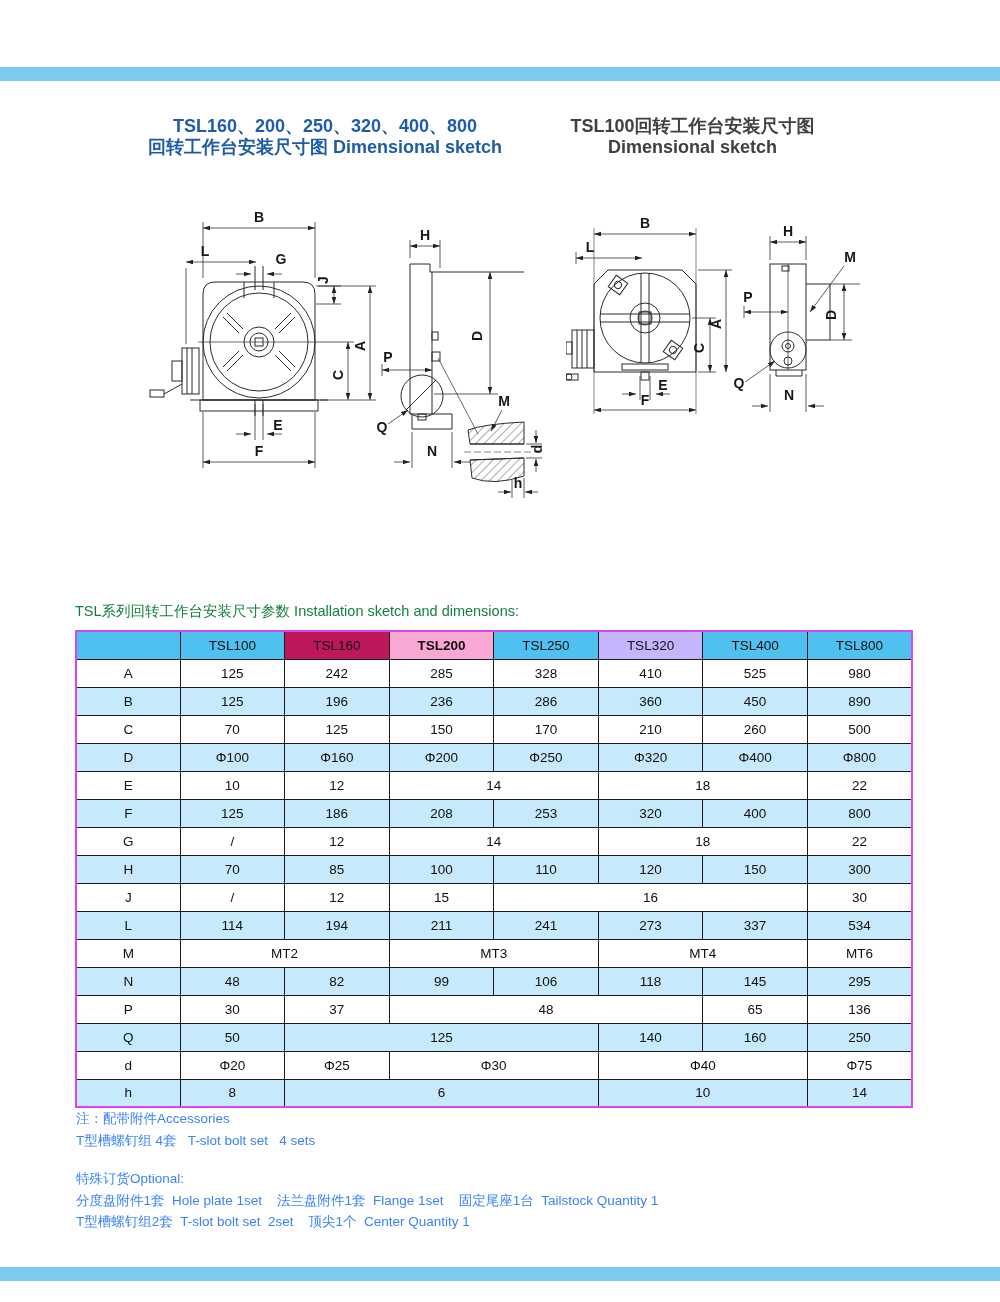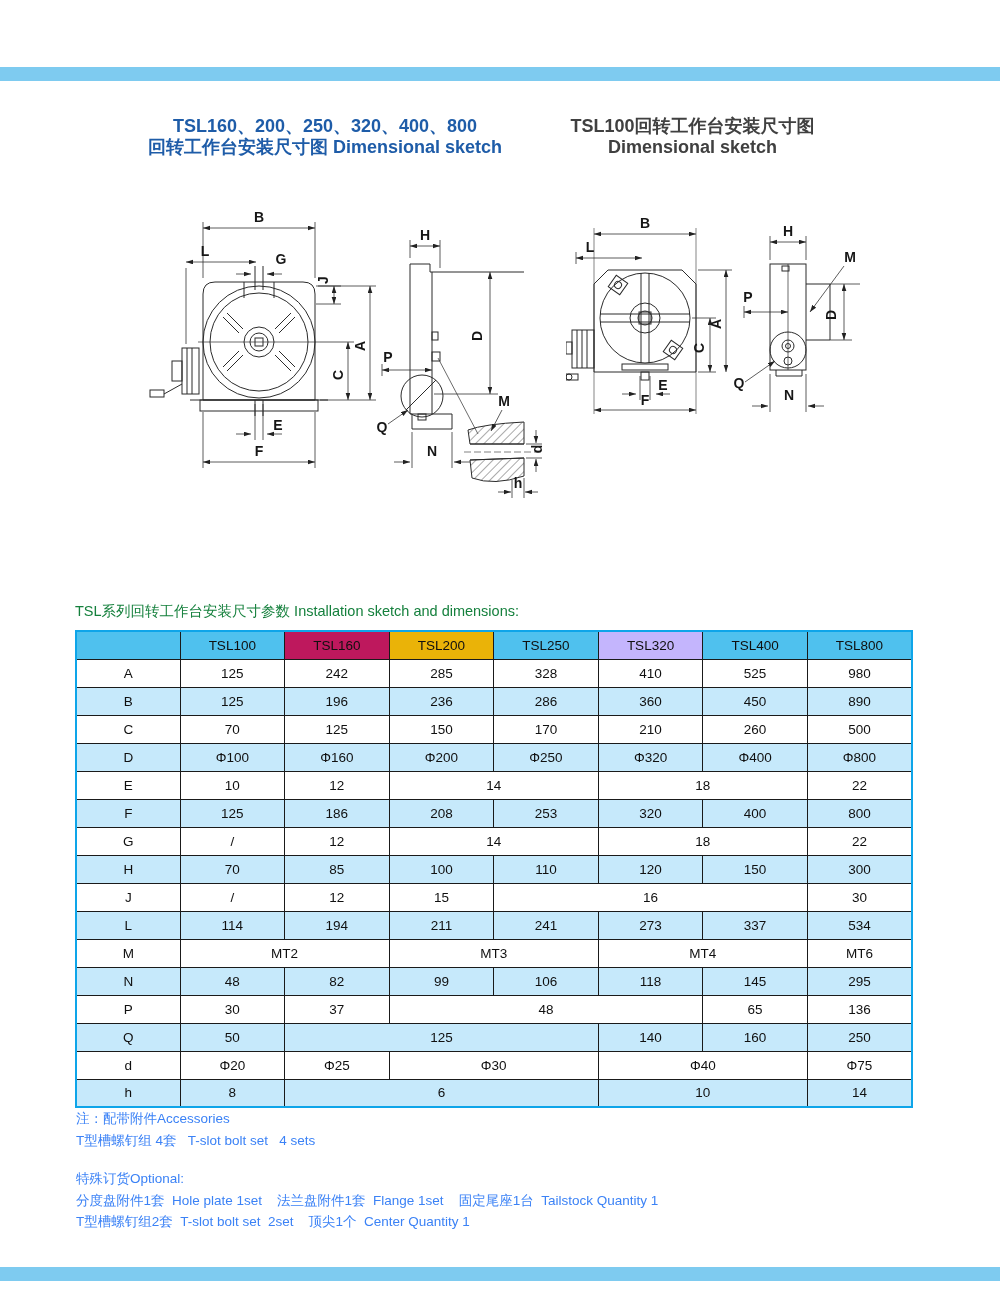--- a/index.html
+++ b/index.html
@@ -14,21 +14,21 @@
              line-height:21px; color:#1E5CA8; }
   .heading-left { left:130px; width:390px; }
   .heading-right { left:525px; width:335px; }
 
   .sketch { position:absolute; }
   .sketch svg text { font-family:"Liberation Sans", sans-serif; font-size:14px; font-weight:700; fill:#161616; }
 
   .table-title { position:absolute; left:75px; top:602px; font-size:14.5px; color:#15803d; }
 
   table.dims { position:absolute; left:75px; top:630px; width:838px; border-collapse:collapse;
-               table-layout:fixed; border:2px solid #0ea5e9; }
+               table-layout:fixed; border:2px solid #d946ef; }
   .dims th, .dims td { border:1px solid #1a1a1a; height:28px; text-align:center; vertical-align:middle;
                        font-size:13.5px; font-weight:normal; color:#101010; padding:0; overflow:hidden; }
 
   .note { position:absolute; left:76px; font-size:13.5px; color:#3b82f6; white-space:pre; }
   .n1 { top:1110px; }
   .n2 { top:1132px; }
   .n3 { top:1170px; }
   .n4 { top:1192px; }
   .n5 { top:1213px; }
 </style>
@@ -301,21 +301,21 @@
         <col>
         <col>
         <col>
         <col>
     </colgroup>
     <thead>
       <tr id="dims-header-row">
           <th style="background: rgb(79, 193, 238);"></th>
           <th style="background: rgb(79, 193, 238);">TSL100</th>
           <th style="background: #be185d;">TSL160</th>
-          <th style="background: #eab308;">TSL200</th>
+          <th style="background: #f9a8d4; font-weight: bold;">TSL200</th>
           <th style="background: rgb(79, 193, 238);">TSL250</th>
           <th style="background: #c4b5fd;">TSL320</th>
           <th style="background: rgb(79, 193, 238);">TSL400</th>
           <th style="background: rgb(79, 193, 238);">TSL800</th>
         </tr>
     </thead>
     <tbody id="dims-body">
         <tr>
           <td>A</td>
           <td>125</td>

